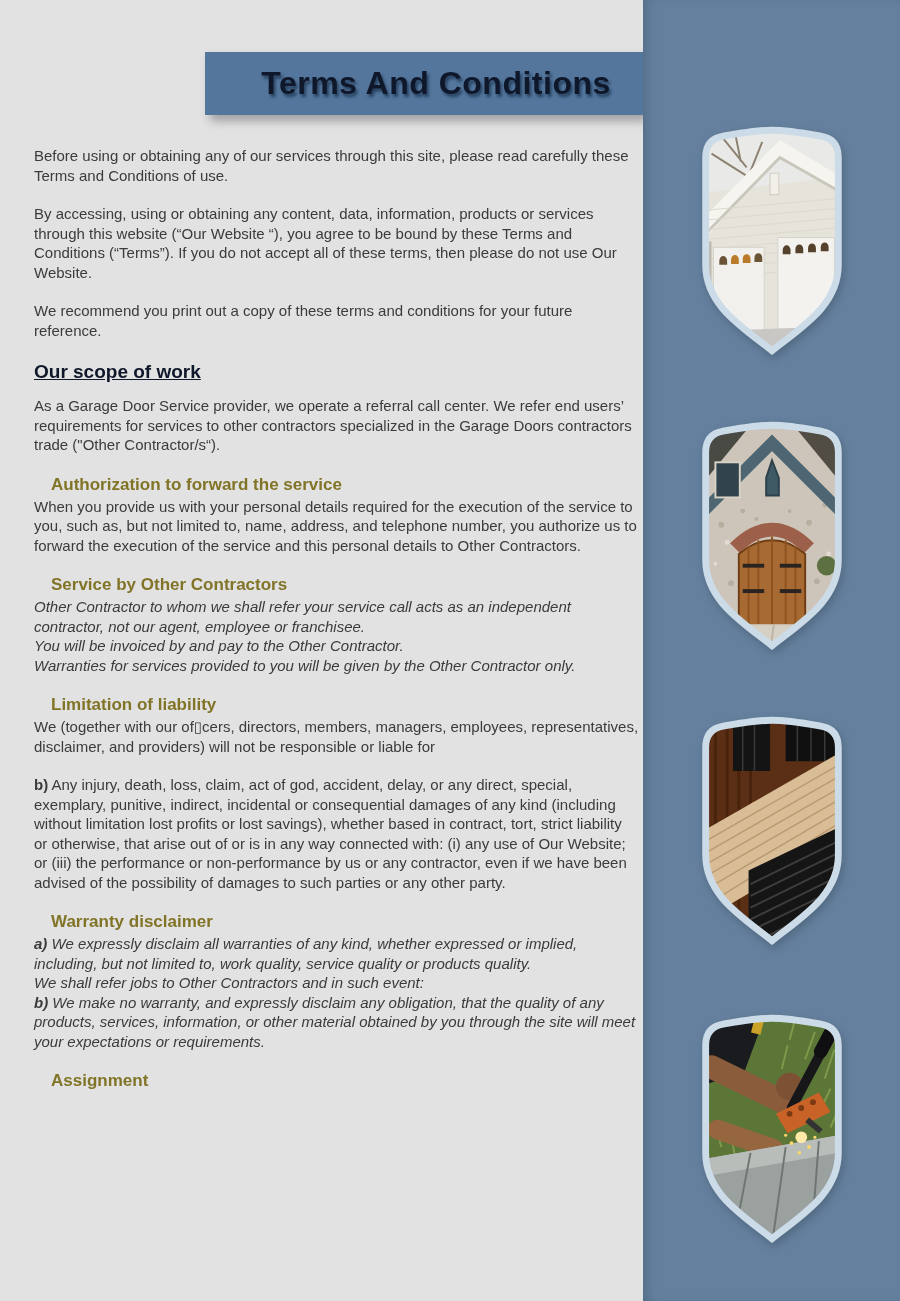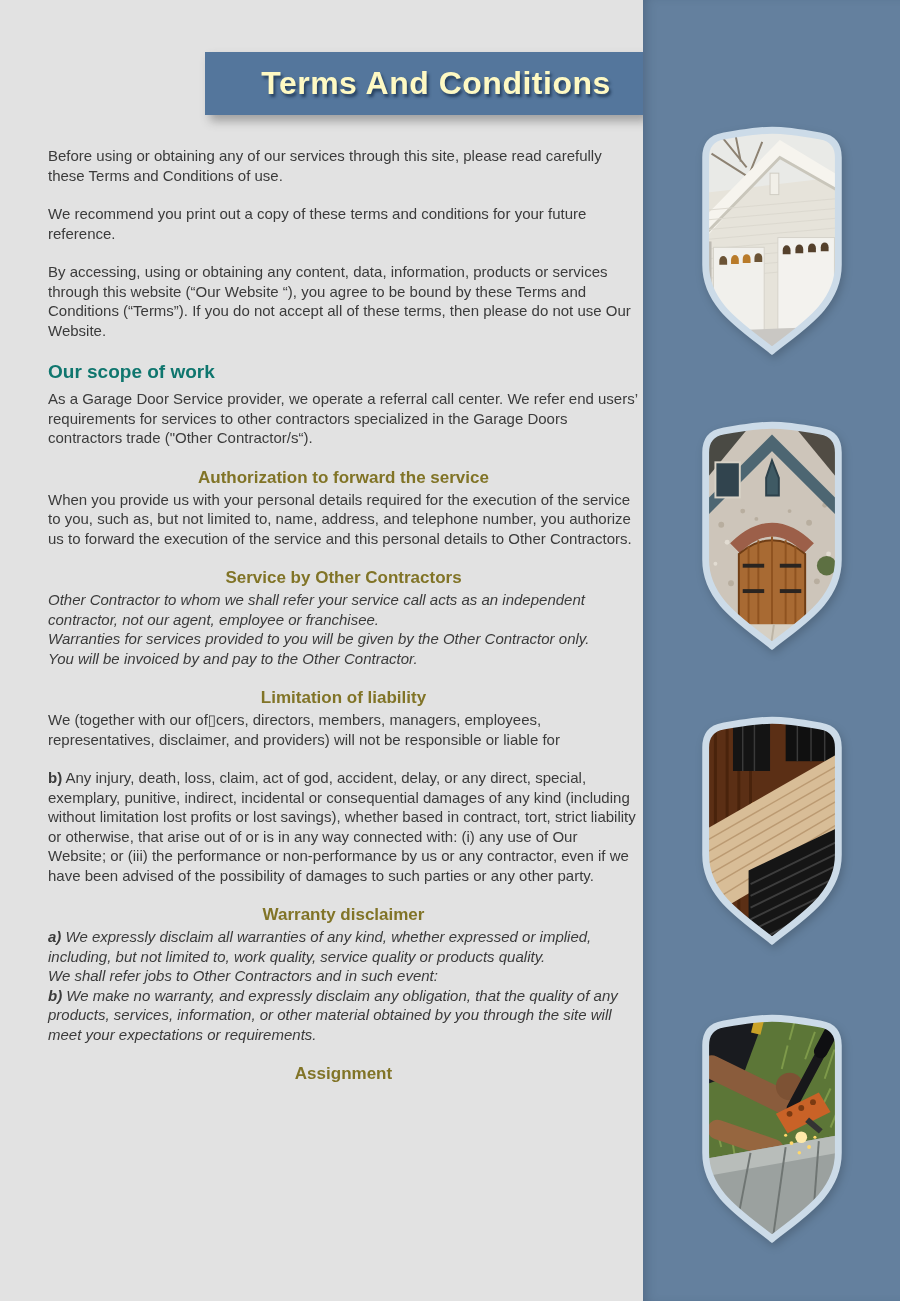--- a/index.html
+++ b/index.html
@@ -21,69 +21,69 @@
   .shield-4{margin-top:59px;}
   
   .banner{
     position:absolute;left:205px;top:52px;width:438px;height:63px;
     background:#54769c;
     box-shadow:5px 6px 9px rgba(70,70,70,.42);
     display:flex;align-items:center;justify-content:center;
   }
   .banner h1{
     margin:9px;padding-left:24px;
-    font-size:32px;font-weight:bold;color:#fef9c3;letter-spacing:.5px;
+    font-size:32px;font-weight:bold;color:#0f172a;letter-spacing:.5px;
     text-shadow:2px 3px 3px rgba(30,55,85,.85);
     white-space:nowrap;
   }
   
   .text-col{
     position:absolute;left:0;top:0;width:643px;height:1301px;
-    box-sizing:border-box;padding:146px 4px 0 48px;
+    box-sizing:border-box;padding:146px 4px 0 34px;
     color:#3b3b3b;font-size:15px;line-height:19.5px;
   }
   .text-col p{margin:0 0 19px;}
   .line{display:block;font-style:italic;}
   h2.scope{
-    font-size:19px;line-height:24px;font-weight:bold;color:#0f766e;
-    margin:20px 0 5px;
+    font-size:19px;line-height:24px;font-weight:bold;color:#0f172a;
+    margin:20px 0 12px;
+    text-decoration:underline;
   }
   h3.sub{
     font-size:17px;line-height:21px;font-weight:bold;color:#817427;
     margin:17px 17px 2px;
-    text-align:center;
   }
   b{font-weight:bold;}
 </style>
 </head>
 <body>
 
 <div class="page">
 
   <div class="banner">
     <h1>Terms And Conditions</h1>
   </div>
 
   <div class="text-col">
 
     <p>Before using or obtaining any of our services through this site, please read carefully these Terms and Conditions of use.</p>
+    <p>By accessing, using or obtaining any content, data, information, products or services through this website (“Our Website “), you agree to be bound by these Terms and Conditions (“Terms”). If you do not accept all of these terms, then please do not use Our Website.</p>
     <p>We recommend you print out a copy of these terms and conditions for your future reference.</p>
-    <p>By accessing, using or obtaining any content, data, information, products or services through this website (“Our Website “), you agree to be bound by these Terms and Conditions (“Terms”). If you do not accept all of these terms, then please do not use Our Website.</p>
 
     <h2 class="scope">Our scope of work</h2>
     <p>As a Garage Door Service provider, we operate a referral call center. We refer end users’ requirements for services to other contractors specialized in the Garage Doors contractors trade ("Other Contractor/s“).</p>
 
     <h3 class="sub">Authorization to forward the service</h3>
     <p>When you provide us with your personal details required for the execution of the service to you, such as, but not limited to, name, address, and telephone number, you authorize us to forward the execution of the service and this personal details to Other Contractors.</p>
 
     <h3 class="sub">Service by Other Contractors</h3>
     <p>
       <span class="line">Other Contractor to whom we shall refer your service call acts as an independent contractor, not our agent, employee or franchisee.</span>
+      <span class="line">You will be invoiced by and pay to the Other Contractor.</span>
       <span class="line">Warranties for services provided to you will be given by the Other Contractor only.</span>
-      <span class="line">You will be invoiced by and pay to the Other Contractor.</span>
     </p>
 
     <h3 class="sub">Limitation of liability</h3>
     <p>We (together with our of▯cers, directors, members, managers, employees, representatives, disclaimer, and providers) will not be responsible or liable for</p>
     <p><b>b)</b><span> Any injury, death, loss, claim, act of god, accident, delay, or any direct, special, exemplary, punitive, indirect, incidental or consequential damages of any kind (including without limitation lost profits or lost savings), whether based in contract, tort, strict liability or otherwise, that arise out of or is in any way connected with: (i) any use of Our Website; or (iii) the performance or non-performance by us or any contractor, even if we have been advised of the possibility of damages to such parties or any other party.</span></p>
 
     <h3 class="sub">Warranty disclaimer</h3>
     <p>
       <span class="line"><b>a)</b><span> We expressly disclaim all warranties of any kind, whether expressed or implied, including, but not limited to, work quality, service quality or products quality.</span></span>
       <span class="line">We shall refer jobs to Other Contractors and in such event:</span>

